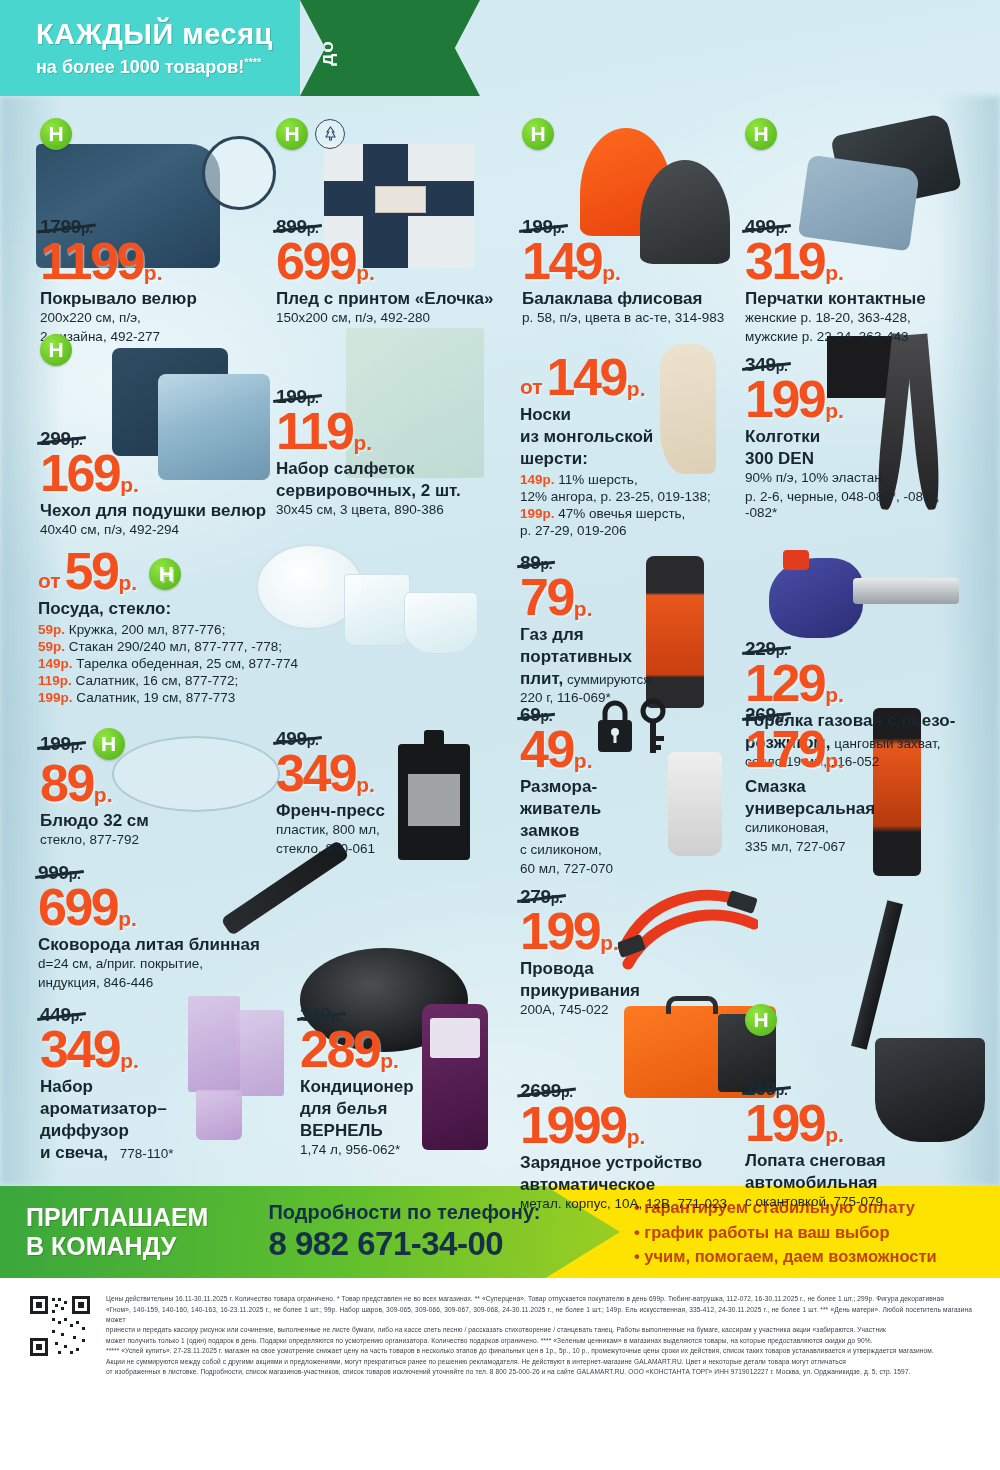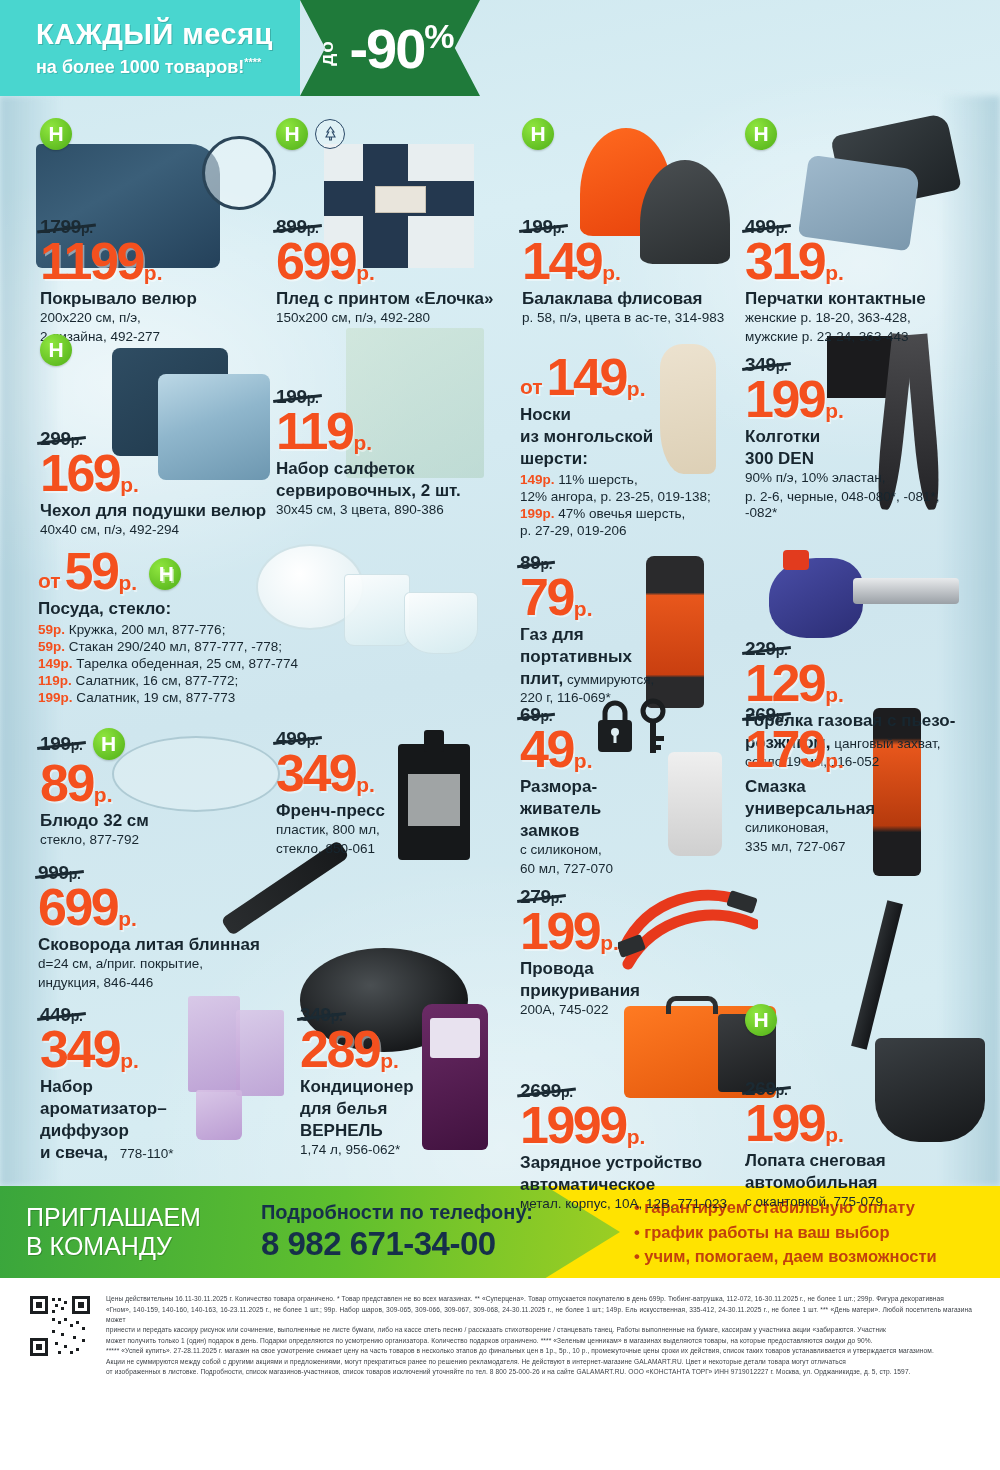--- a/index.html
+++ b/index.html
@@ -238,21 +238,21 @@
   .recruit {
     position: absolute; left: 0; top: 1186px; width: 1000px; height: 92px;
     background: #ffe300; display: flex; align-items: stretch;
   }
   .rec-green {
     width: 620px; background: linear-gradient(95deg,#3aa63c,#5fbf2e 55%,#9cce23);
     clip-path: polygon(0 0, 88% 0, 100% 50%, 88% 100%, 0 100%);
     display: flex; align-items: center;
   }
   .rec-title {
-    color: #ffffff; font-weight: normal; font-size: 25px; line-height: 1.18;
+    color: #ffffff; font-weight: bold; font-size: 25px; line-height: 1.18;
     margin-left: 26px; text-shadow: 1px 1px 0 rgba(0,0,0,.18);
   }
   .rec-phone { margin-left: 60px; }
   .rec-phone .lbl { color: #16304a; font-size: 20px; font-weight: bold; }
   .rec-phone .num {
     color: #16304a; font-size: 33px; font-weight: bold; letter-spacing: -.5px; margin-top: 1px;
   }
   .rec-bul {
     flex: 1; display: flex; flex-direction: column; justify-content: center;
     padding-left: 14px;
@@ -284,23 +284,20 @@
 
 <div class="header">
   <div class="hdr-teal">
     <div class="l1">КАЖДЫЙ месяц</div>
     <div class="l2">
       <span>на более 1000 товаров!</span><span class="stars">****</span>
     </div>
   </div>
   <div class="hdr-green">
     <div class="do">до</div>
-    <div class="pct">
-      <span>-90</span><sup>%</sup>
-    </div>
   </div>
 </div>
 
 <div class="grid">
 
   <div class="card" style="left:40px; top:22px; width:230px;">
     <div class="img blanket" style="left:-4px; top:26px; width:184px; height:124px; position:absolute;"></div>
     <div class="img lamp-ring" style="left:162px; top:18px; width:74px; height:74px; position:absolute;"></div>
     <div class="badge-row" style="position:relative; z-index:4;">
       <div class="badge-n">Н</div>

